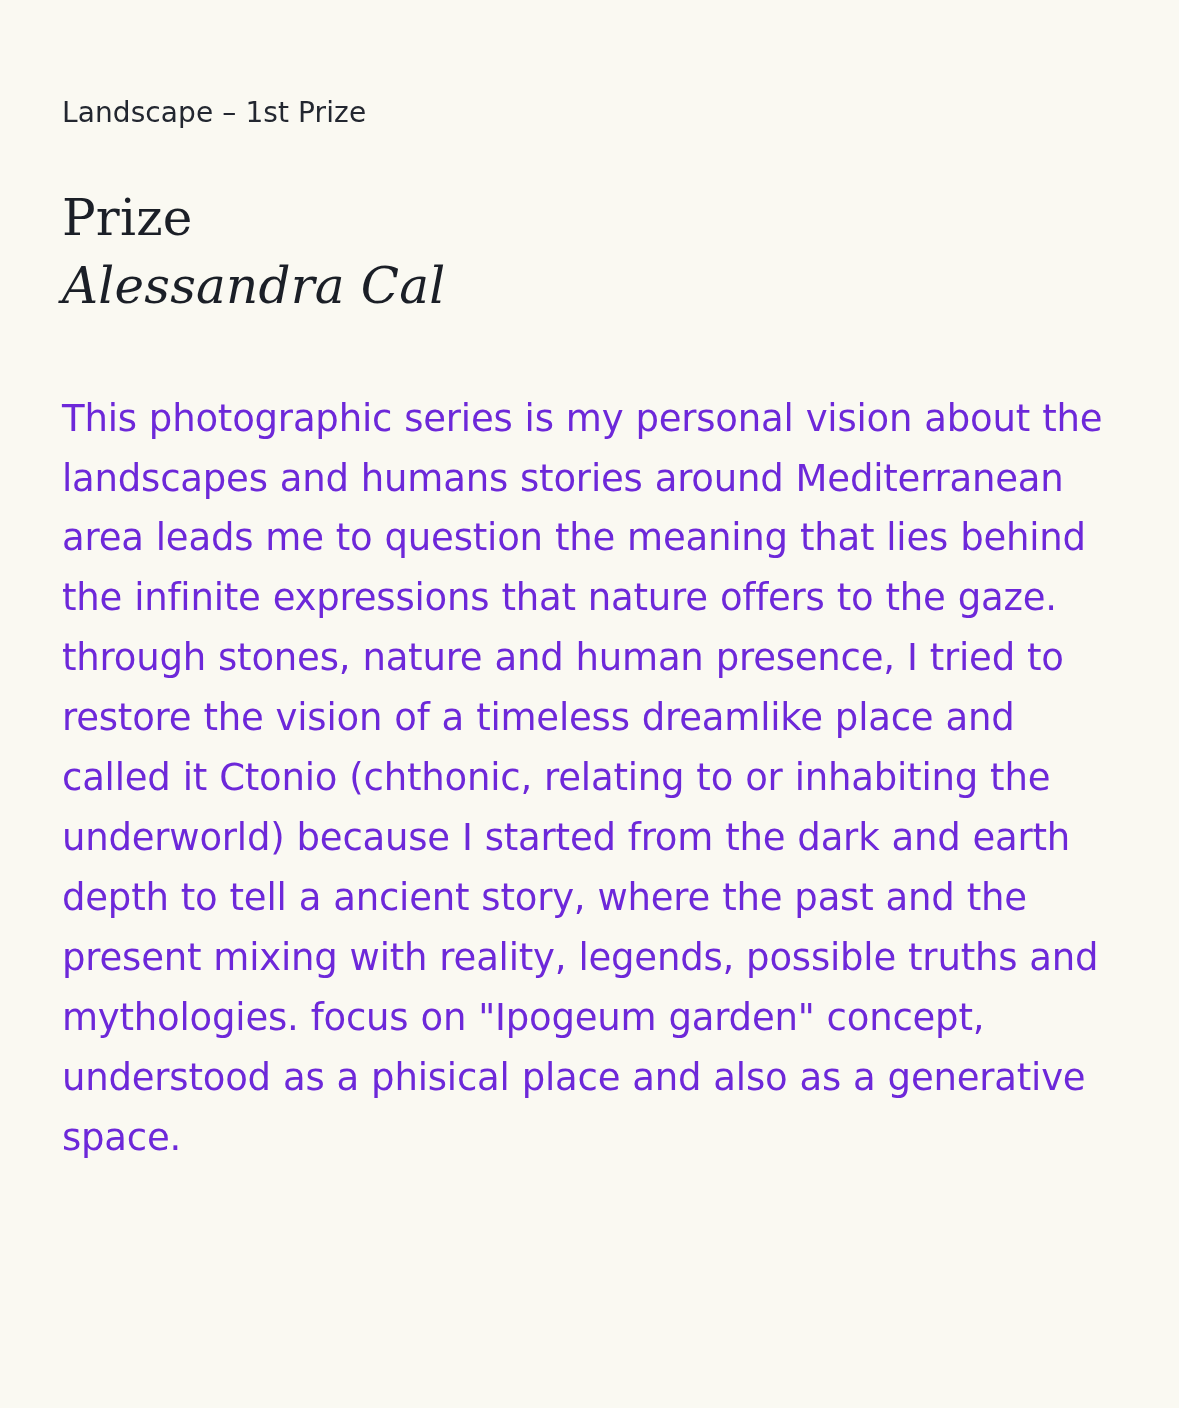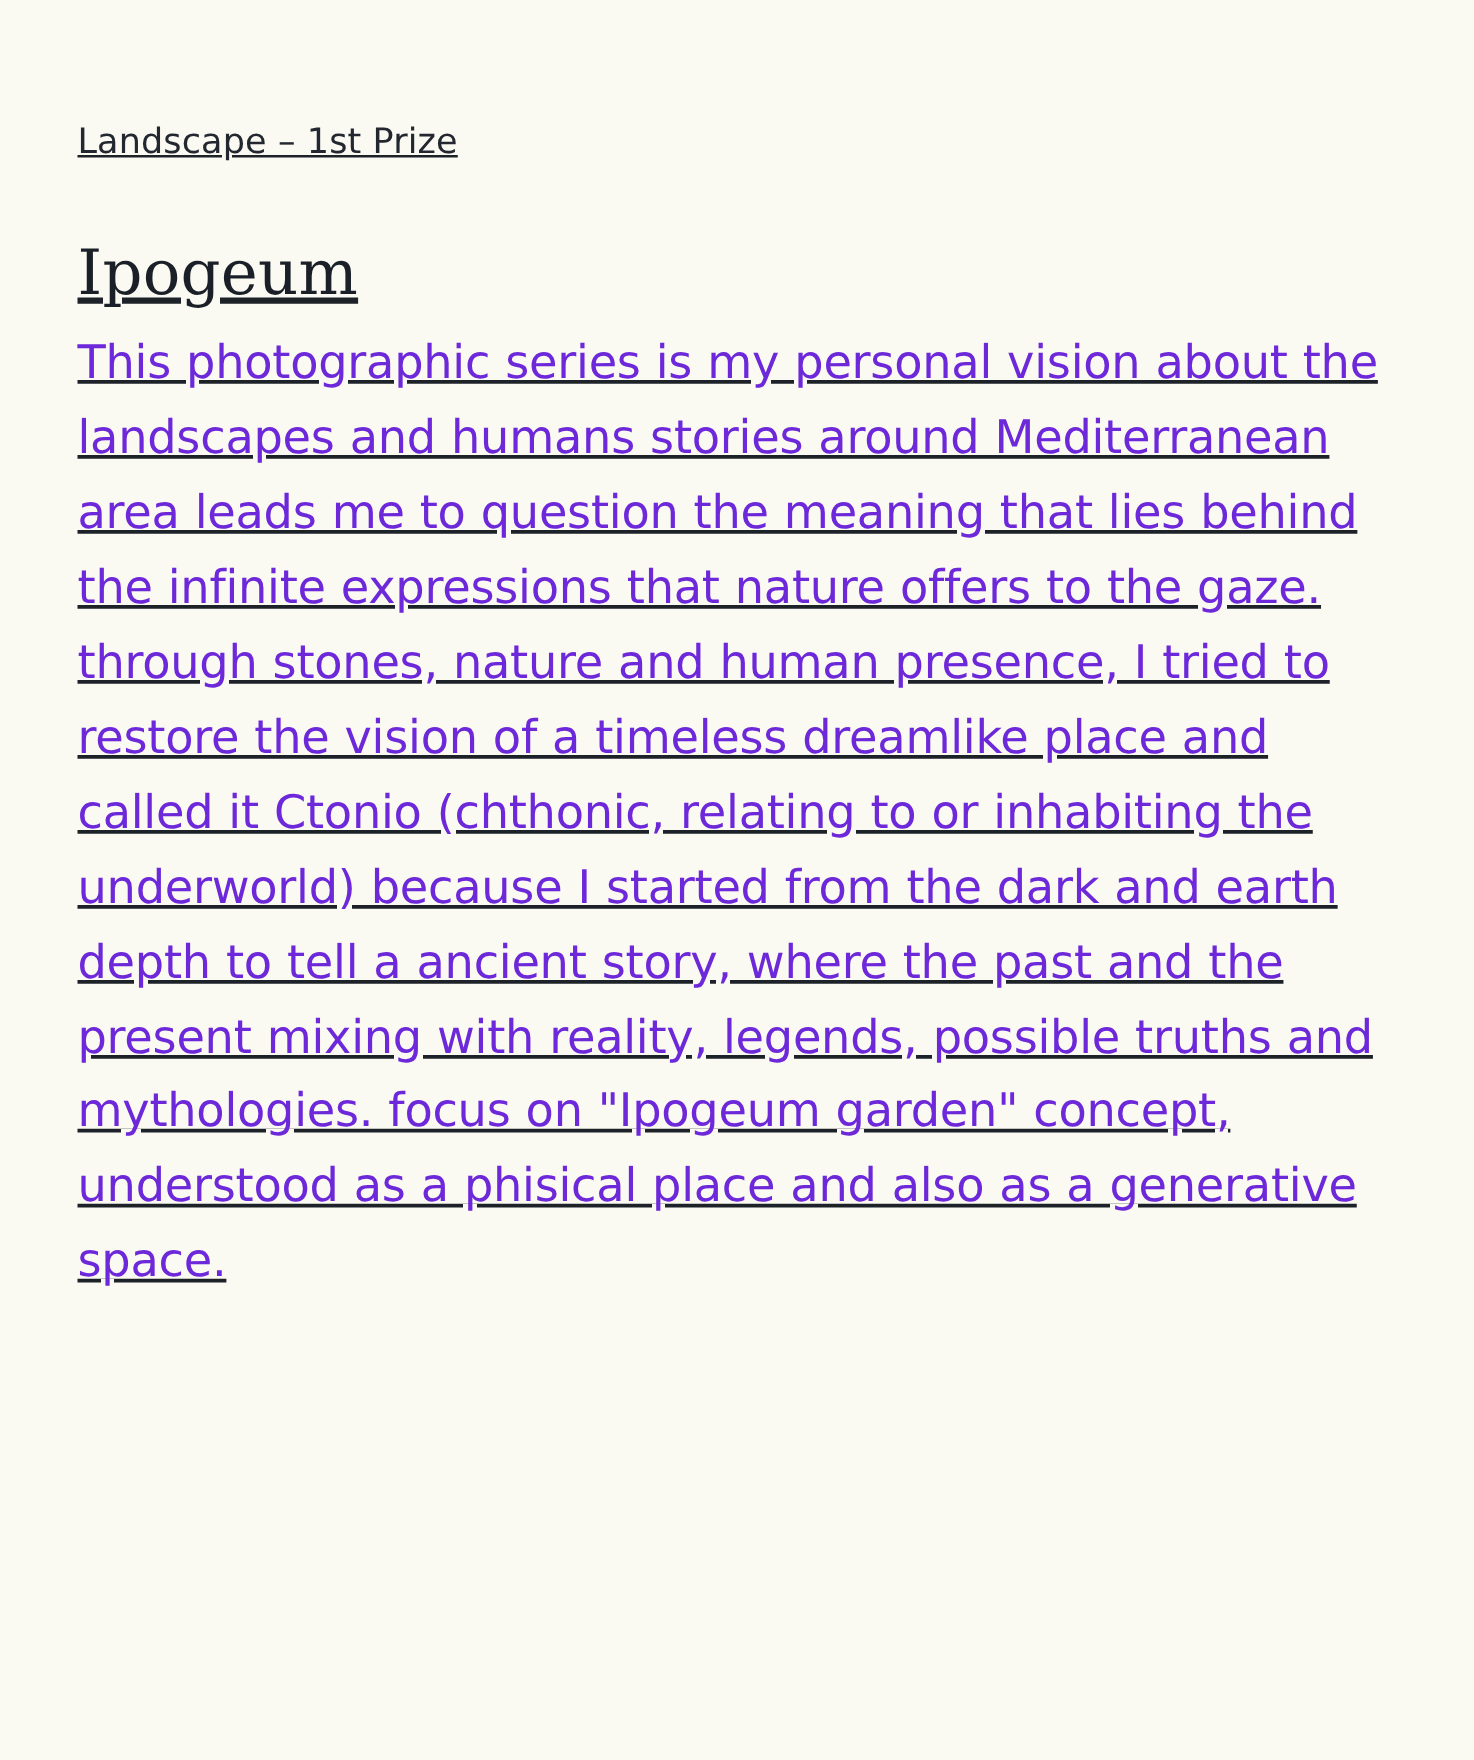--- a/index.html
+++ b/index.html
@@ -12,21 +12,20 @@
     background: #faf9f2;
     font-family: "Liberation Sans", sans-serif;
     color: #1d2128;
     overflow: hidden;
   }
   .page {
     box-sizing: border-box;
     width: 1179px;
     height: 1408px;
     padding: 96px 46px 0 62px;
-    text-decoration: underline;
   }
   .category {
     font-family: "DejaVu Sans", sans-serif;
     font-size: 28px;
     line-height: 1.2;
     letter-spacing: 0.1px;
     color: #232730;
     margin: 0 0 62px 0;
   }
   .title {
@@ -57,15 +56,16 @@
     margin: 0;
     max-width: 1060px;
     word-spacing: 0.5px;
   }
 </style>
 </head>
 <body>
 
 <div class="page">
   <div class="category">Landscape – 1st Prize</div>
-  <h1 class="title">Ipogeum</h1>
+  <h1 class="title">Prize</h1>
+  <div class="author">Alessandra Cal</div>
   <p class="body-text">This photographic series is my personal vision about the landscapes and humans stories around Mediterranean area leads me to question the meaning that lies behind the infinite expressions that nature offers to the gaze. through stones, nature and human presence, I tried to restore the vision of a timeless dreamlike place and called it Ctonio (chthonic, relating to or inhabiting the underworld) because I started from the dark and earth depth to tell a ancient story, where the past and the present mixing with reality, legends, possible truths and mythologies. focus on "Ipogeum garden" concept, understood as a phisical place and also as a generative space.</p>
 </div>
 
 </body></html>

